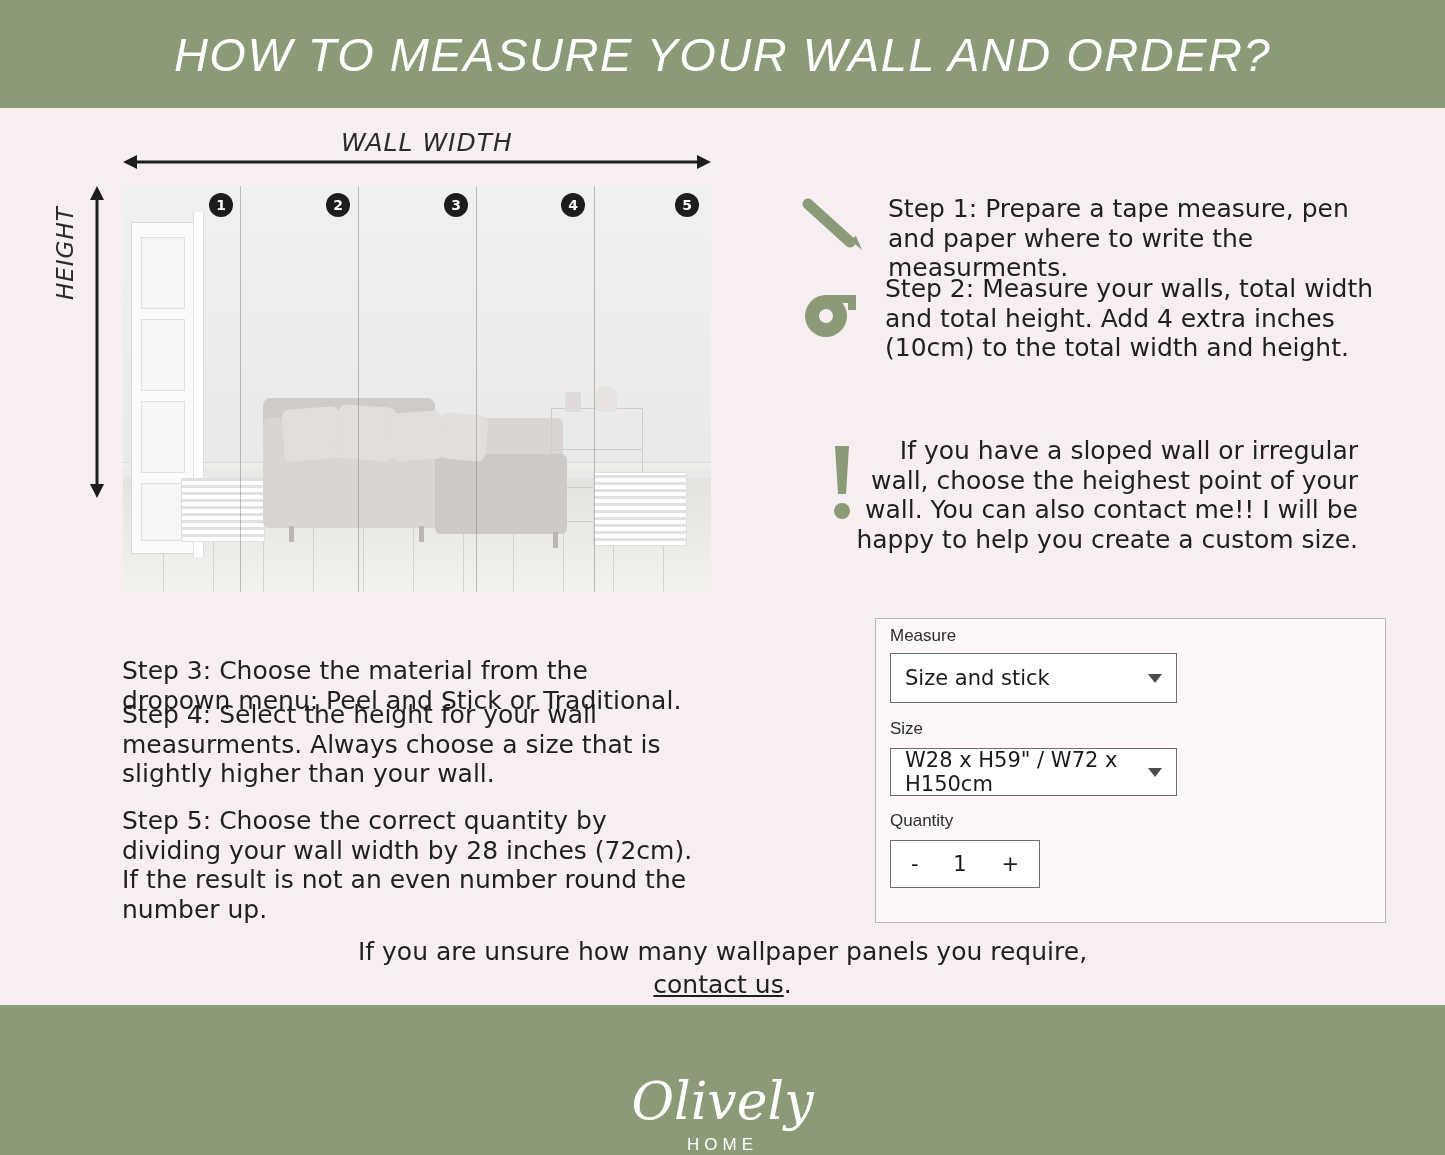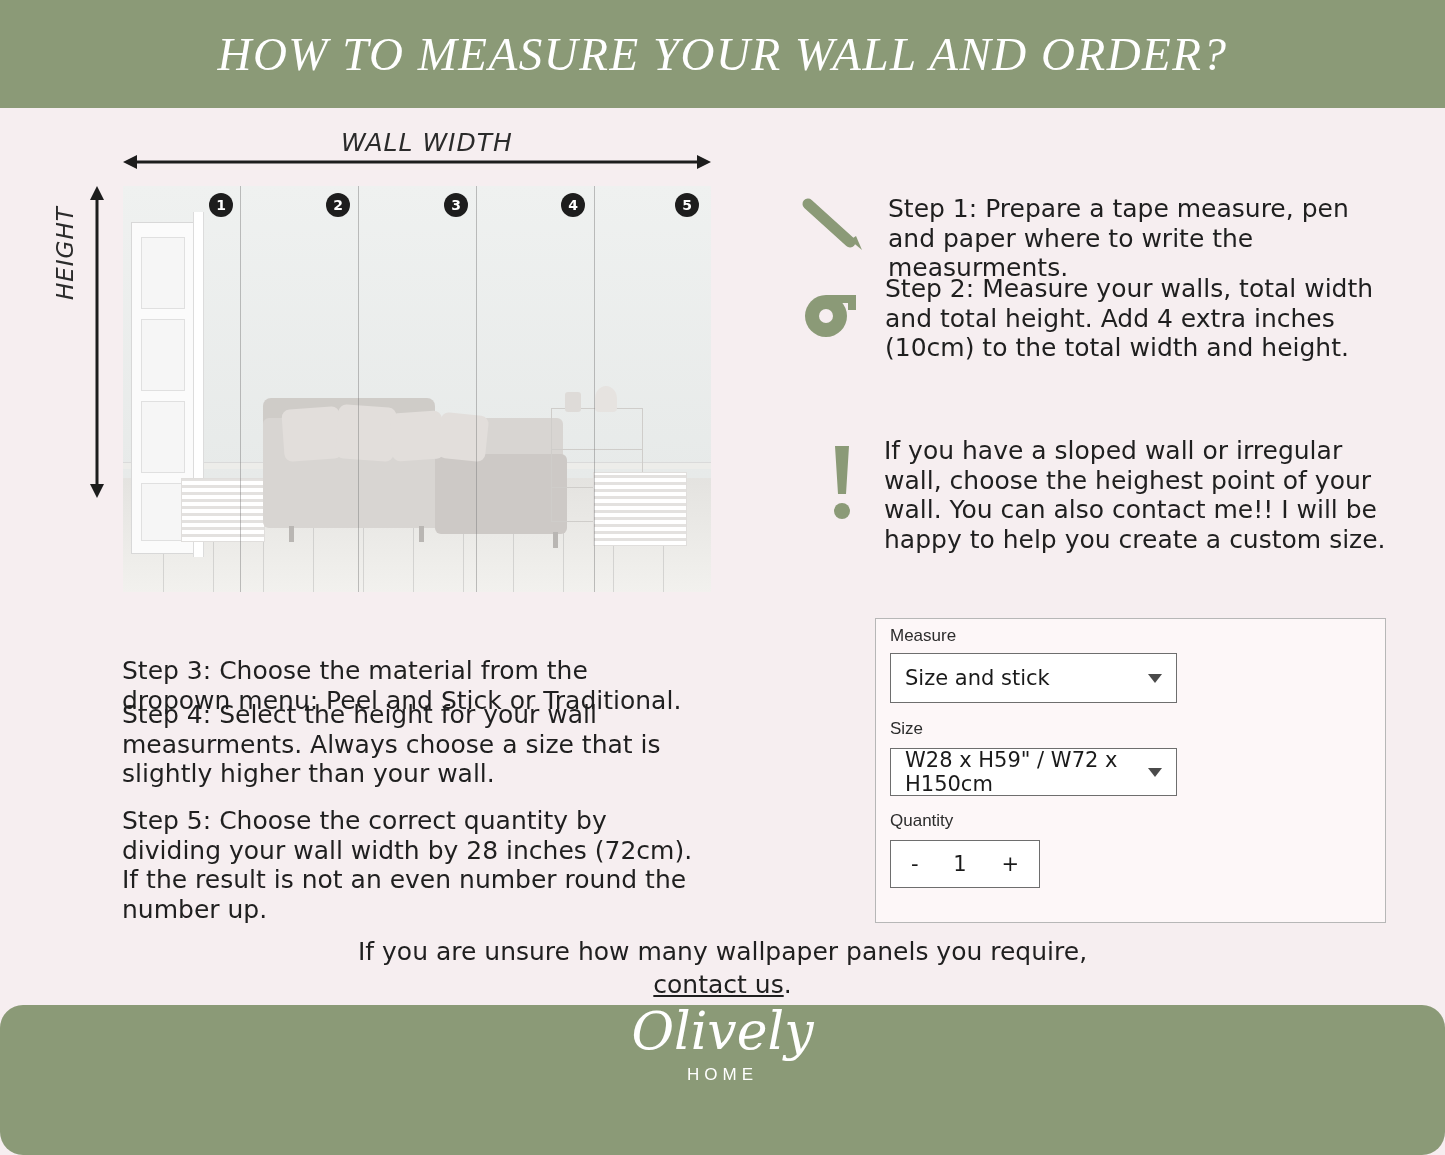--- a/index.html
+++ b/index.html
@@ -25,36 +25,35 @@
     display: flex;
     align-items: center;
     justify-content: center;
   }
   .header-title {
     color: #ffffff;
     font-size: 47px;
     letter-spacing: 1.5px;
     font-style: italic;
     font-weight: 400;
-    font-family: Liberation Serif, serif;
+    font-family: Liberation Sans, sans-serif;
     white-space: nowrap;
   }
 
   
   .footer-bar {
     position: absolute;
     left: 0; top: 1005px;
     width: 1445px;
     height: 150px;
     background: #8b9a77;
     display: flex;
     flex-direction: column;
     align-items: center;
-    justify-content: flex-start;
-    border-radius: 23px;
+    justify-content: flex-end;
   }
   .brand-name {
     color: #ffffff;
     font-size: 52px;
     font-style: italic;
     font-family: "DejaVu Serif", serif;
     line-height: 1;
   }
   .brand-sub {
     color: #ffffff;
@@ -197,21 +196,21 @@
   .step-text {
     font-size: 25px; color: #1f1f1f; line-height: 1.18;
     font-family: "DejaVu Sans", sans-serif;
   }
   .icon-pencil { position: absolute; left: 800px; top: 196px; width: 64px; height: 54px; }
   .icon-tape { position: absolute; left: 802px; top: 288px; width: 72px; height: 56px; }
   .icon-excl { position: absolute; left: 822px; top: 444px; width: 40px; height: 80px; }
 
   .step1 { left: 888px; top: 194px; width: 500px; }
   .step2 { left: 885px; top: 274px; width: 500px; }
-  .note   { left: 884px; top: 436px; width: 510px; text-align: left; }
+  .note   { left: 848px; top: 436px; width: 510px; text-align: right; }
 
   
   .step3 { position: absolute; left: 122px; top: 620px; width: 560px; margin-top: 36px; }
   .step4 { position: absolute; left: 122px; top: 700px; width: 560px; }
   .step5 { position: absolute; left: 122px; top: 806px; width: 580px; }
 
   
   .order-box {
     position: absolute; left: 875px; top: 618px;
     width: 509px; height: 303px;

